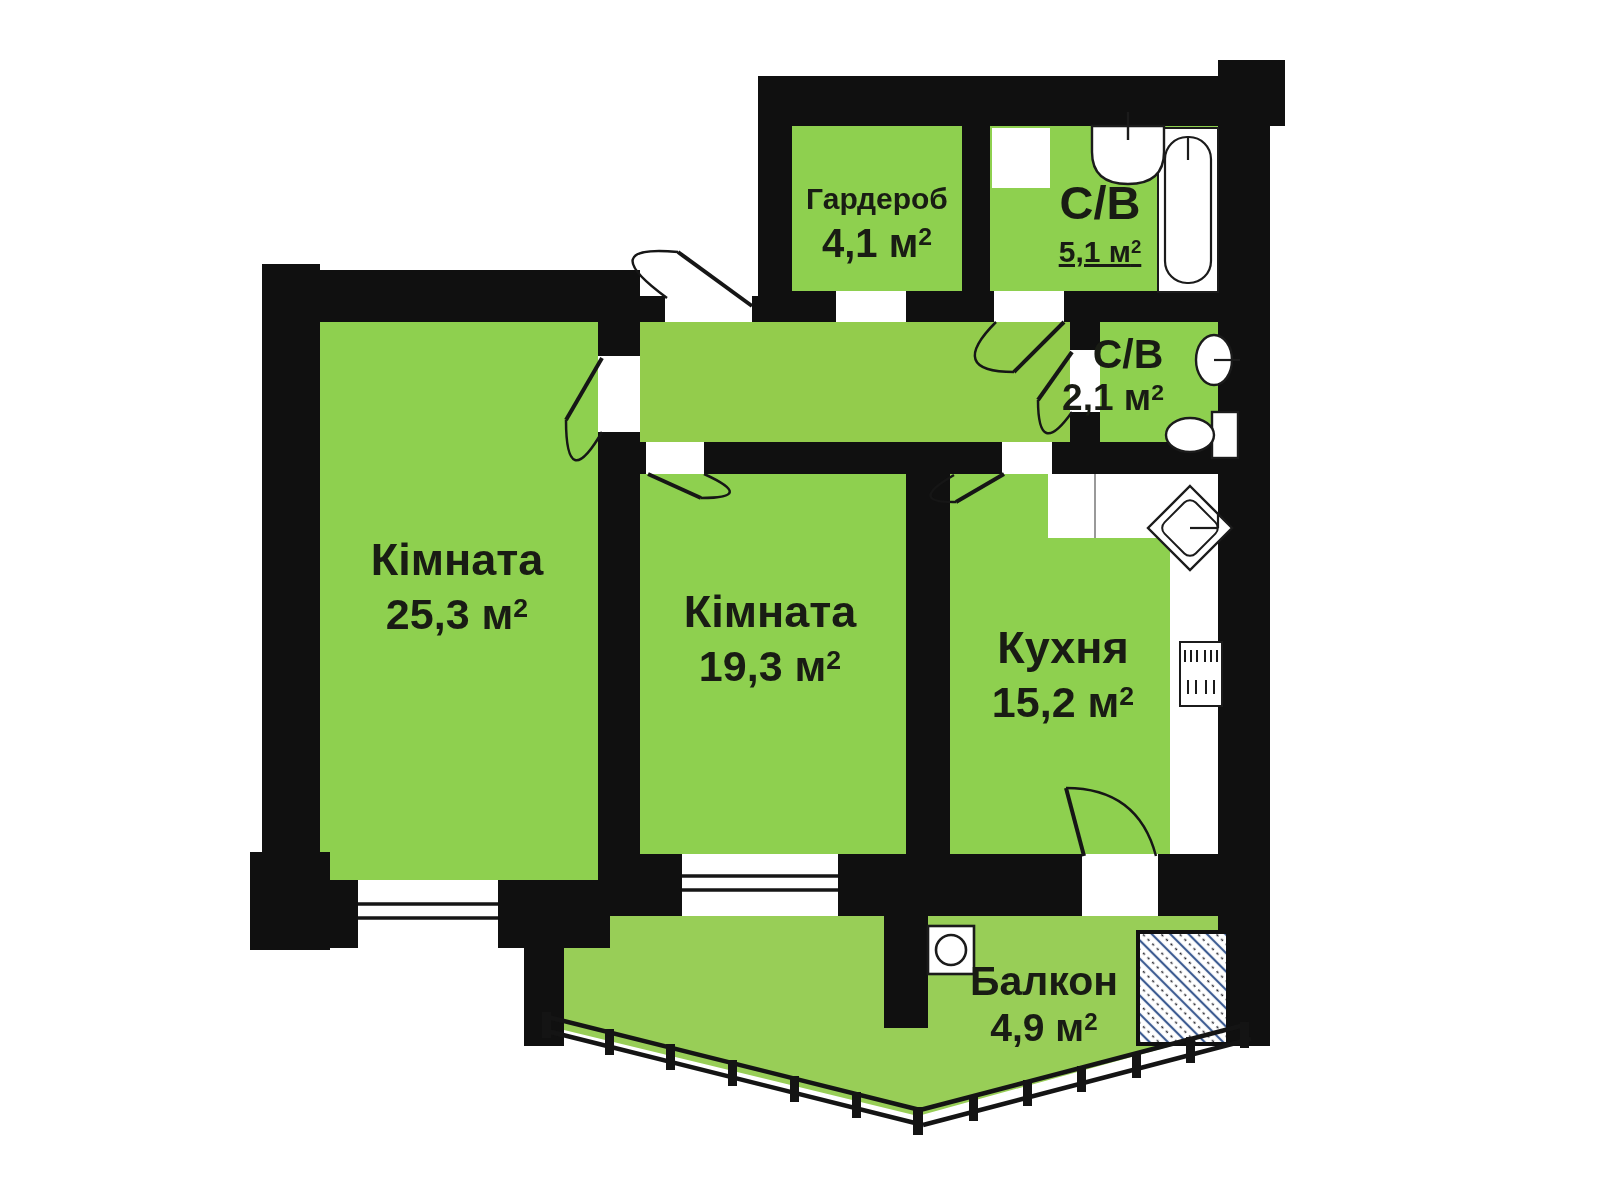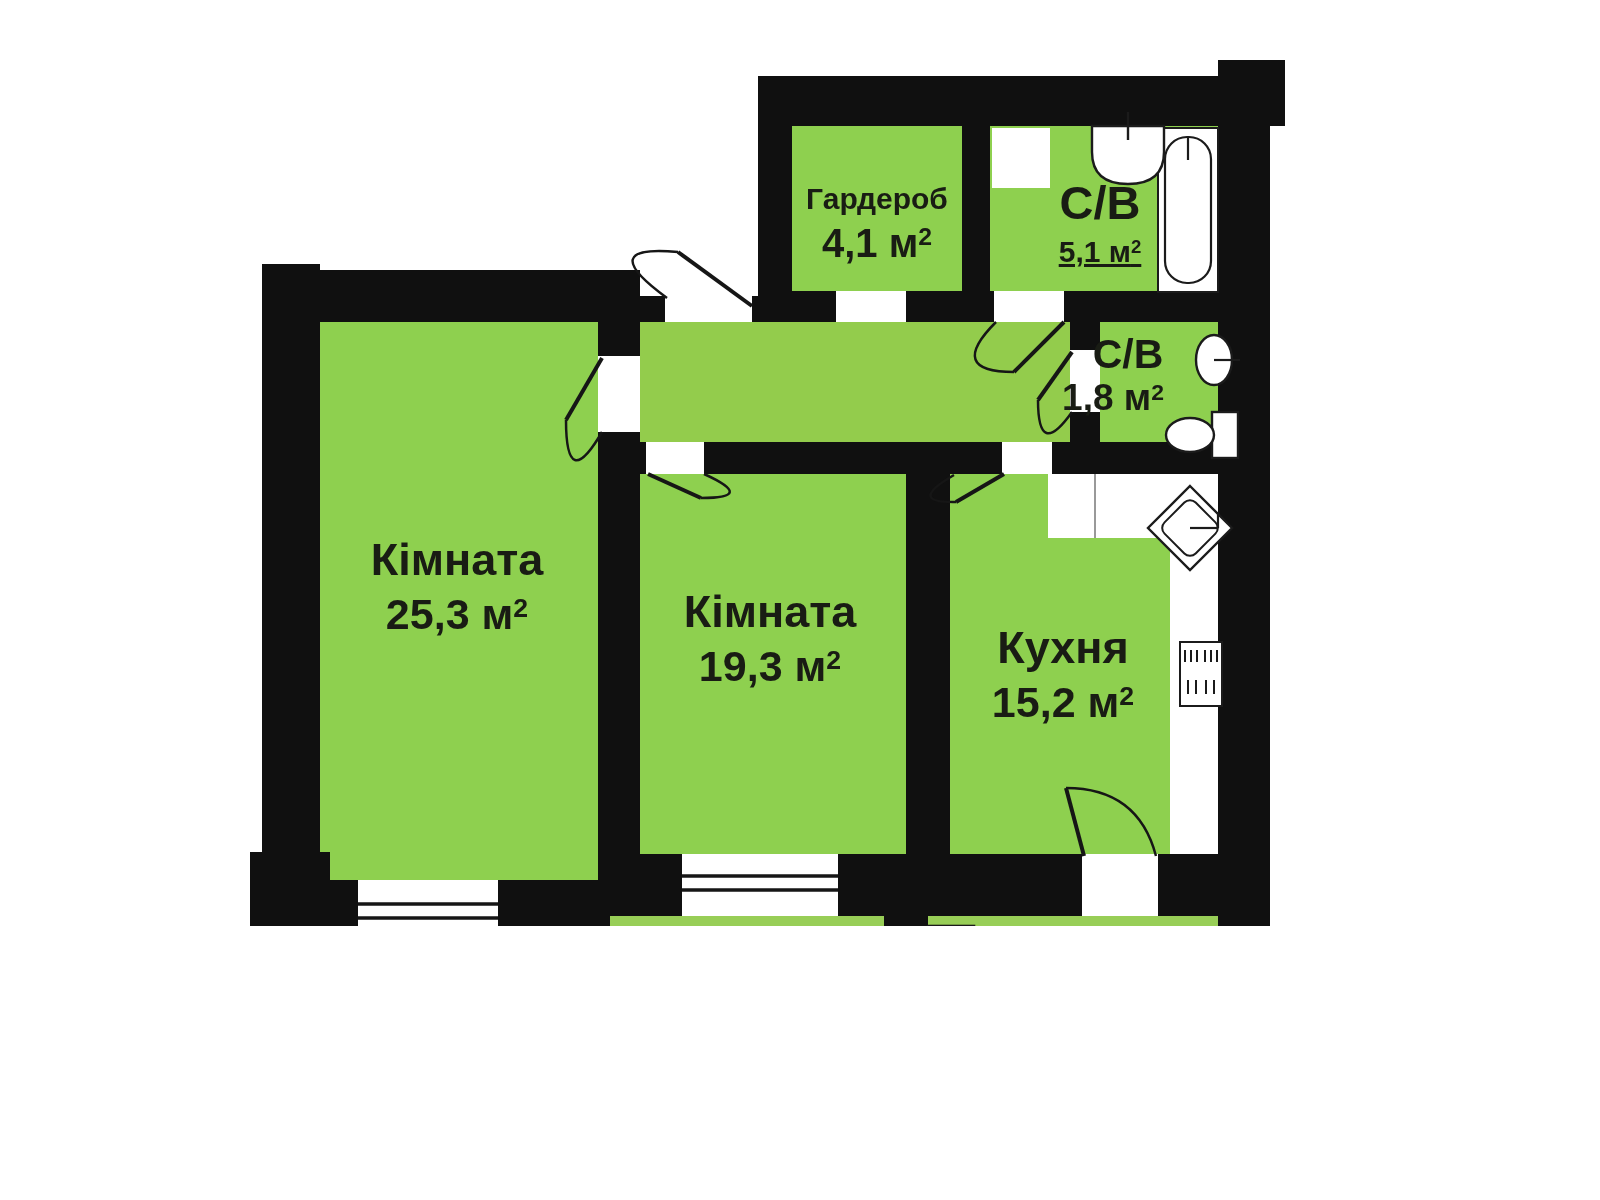--- a/index.html
+++ b/index.html
@@ -1,16 +1,16 @@
 <!DOCTYPE html>
 <html><head>
 <meta charset="utf-8">
 <style>
   html,body{margin:0;padding:0;background:#ffffff;}
-  #stage{position:relative;width:1600px;height:926px;background:#ffffff;overflow:hidden;
+  #stage{position:relative;width:1600px;height:1200px;background:#ffffff;overflow:hidden;
          font-family:"Liberation Sans", sans-serif;}
   #plan-svg{position:absolute;left:0;top:0;}
   .lbl{position:absolute;transform:translateX(-50%);text-align:center;color:#191c14;
        font-weight:bold;white-space:nowrap;line-height:1.25;}
   .lbl .nm{display:block;}
   .lbl .ar{display:block;}
   .lbl sup{font-size:62%;position:relative;top:0.12em;}
   .lbl-wardrobe{left:877px;top:180px;font-size:30px;}
   .lbl-wardrobe .ar{font-size:40px;}
   .lbl-bath-large{left:1100px;top:174px;font-size:47px;}
@@ -215,28 +215,32 @@
 <div class="lbl lbl-wardrobe">
   <span class="nm">Гардероб</span>
   <span class="ar"><span>4,1 м</span><sup>2</sup></span>
 </div>
 <div class="lbl lbl-bath-large">
   <span class="nm">С/В</span>
   <span class="ar"><span>5,1 м</span><sup>2</sup></span>
 </div>
 <div class="lbl lbl-bath-small">
   <span class="nm">С/В</span>
-  <span class="ar"><span>1,8 м</span><sup>2</sup></span>
+  <span class="ar"><span>2,1 м</span><sup>2</sup></span>
 </div>
 <div class="lbl lbl-room1">
   <span class="nm">Кімната</span>
   <span class="ar"><span>25,3 м</span><sup>2</sup></span>
 </div>
 <div class="lbl lbl-room2">
   <span class="nm">Кімната</span>
   <span class="ar"><span>19,3 м</span><sup>2</sup></span>
 </div>
 <div class="lbl lbl-kitchen">
   <span class="nm">Кухня</span>
   <span class="ar"><span>15,2 м</span><sup>2</sup></span>
 </div>
+<div class="lbl lbl-balcony">
+  <span class="nm">Балкон</span>
+  <span class="ar"><span>4,9 м</span><sup>2</sup></span>
+</div>
 
 </div>
 
 </body></html>

